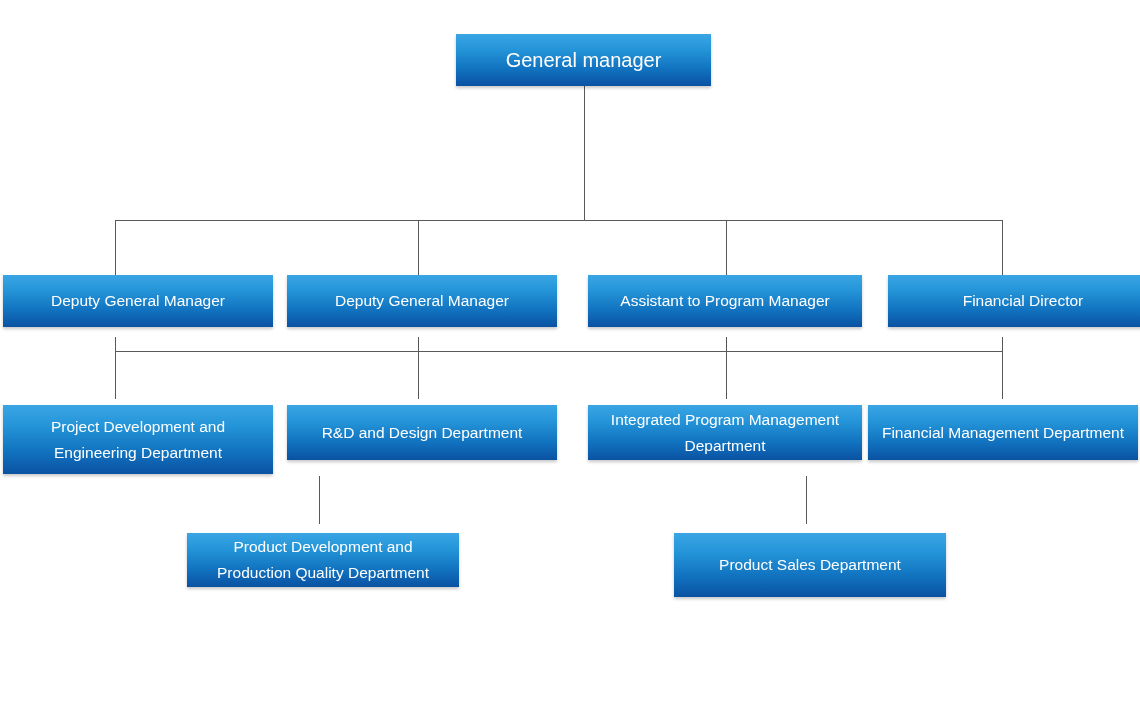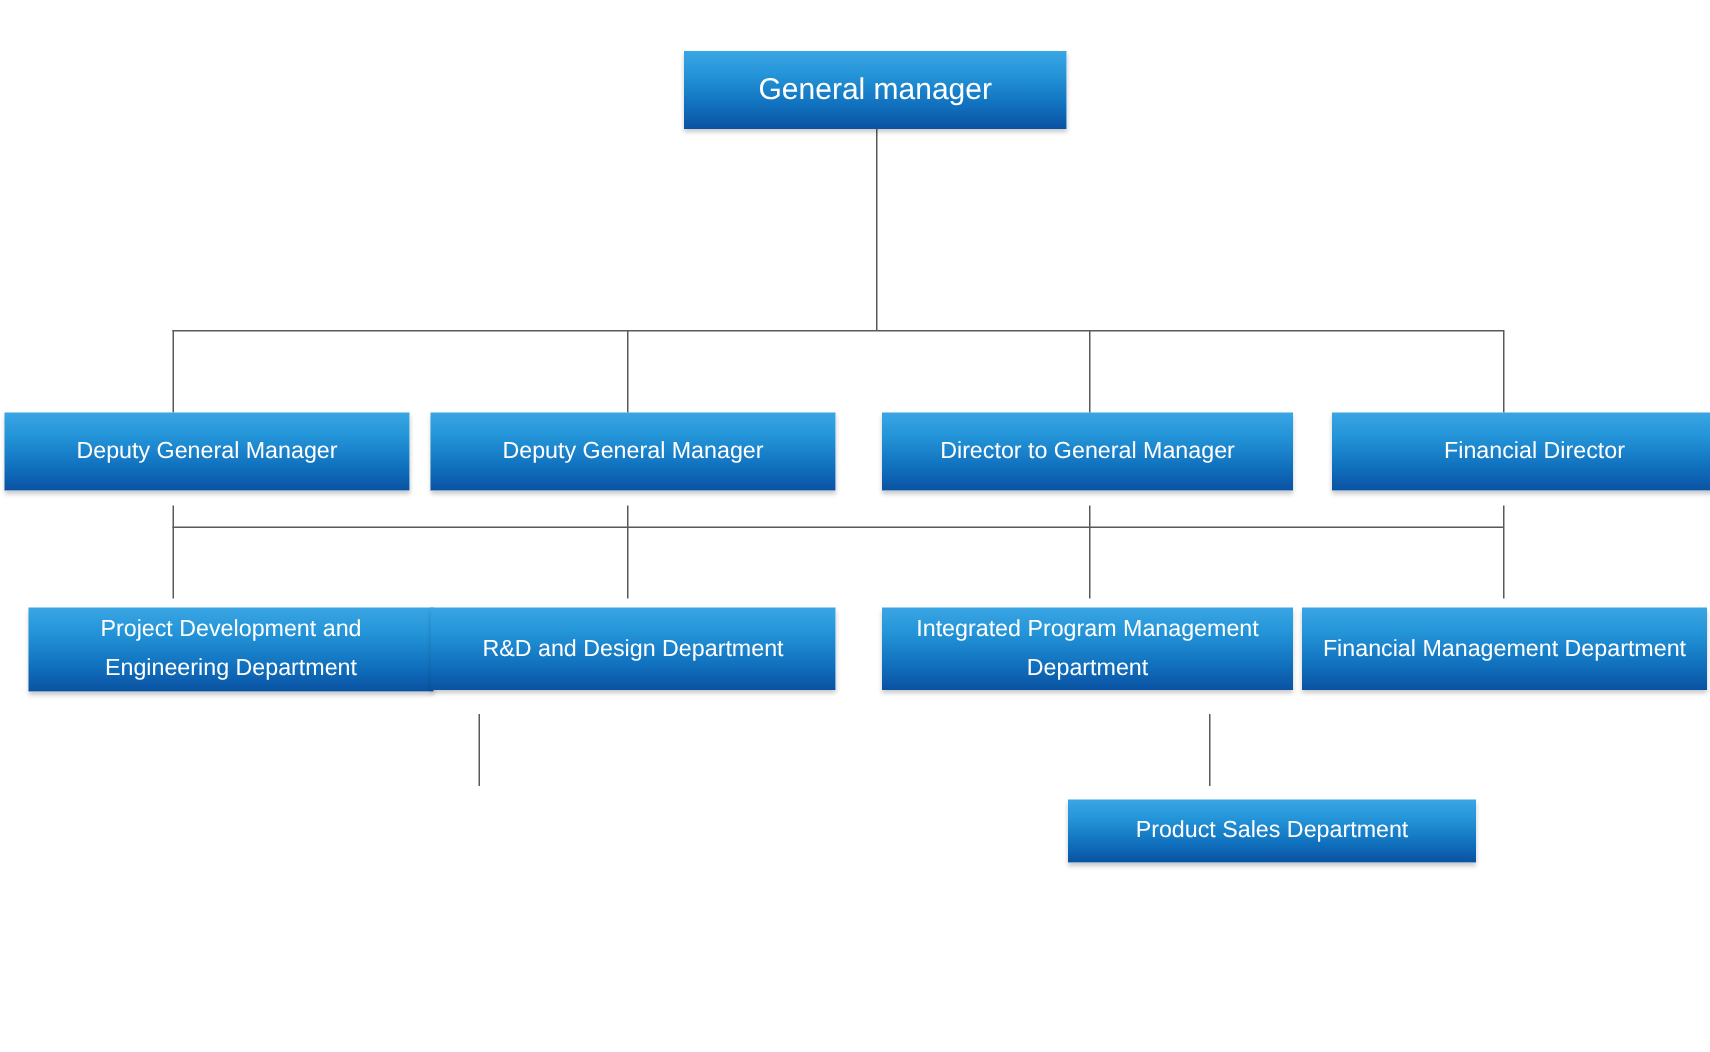--- a/index.html
+++ b/index.html
@@ -67,36 +67,39 @@
     <span class="lbl">General manager</span>
   </div>
 
   <div class="node l2-node" style="left:3px; top:275px; width:270px; height:52px;">
     <span class="lbl">Deputy General Manager</span>
   </div>
   <div class="node l2-node" style="left:287px; top:275px; width:270px; height:52px;">
     <span class="lbl">Deputy General Manager</span>
   </div>
   <div class="node l2-node" style="left:588px; top:275px; width:274px; height:52px;">
-    <span class="lbl">Director to General Manager</span>
+    <span class="lbl">Assistant to Program Manager</span>
   </div>
   <div class="node l2-node" style="left:868px; top:275px; width:270px; height:52px;margin-left:20px;">
     <span class="lbl">Financial Director</span>
   </div>
 
-  <div class="node l3-node" style="left:19px; top:405px; width:270px; height:56px;">
+  <div class="node l3-node" style="left:3px; top:405px; width:270px; height:69px;">
     <span class="lbl">Project Development and Engineering Department</span>
   </div>
   <div class="node l3-node" style="left:287px; top:405px; width:270px; height:55px;align-items:center;">
     <span class="lbl">R&amp;D and Design Department</span>
   </div>
   <div class="node l3-node" style="left:588px; top:405px; width:274px; height:55px;">
     <span class="lbl">Integrated Program Management Department</span>
   </div>
   <div class="node l3-node" style="left:868px; top:405px; width:270px; height:55px;">
     <span class="lbl">Financial Management Department</span>
   </div>
 
-  <div class="node l4-node" style="left:712px; top:533px; width:272px; height:42px;">
+  <div class="node l4-node" style="left:187px; top:533px; width:272px; height:54px;">
+    <span class="lbl">Product Development and Production Quality Department</span>
+  </div>
+  <div class="node l4-node" style="left:674px; top:533px; width:272px; height:64px;">
     <span class="lbl">Product Sales Department</span>
   </div>
 
 </div>
 
 </body></html>

